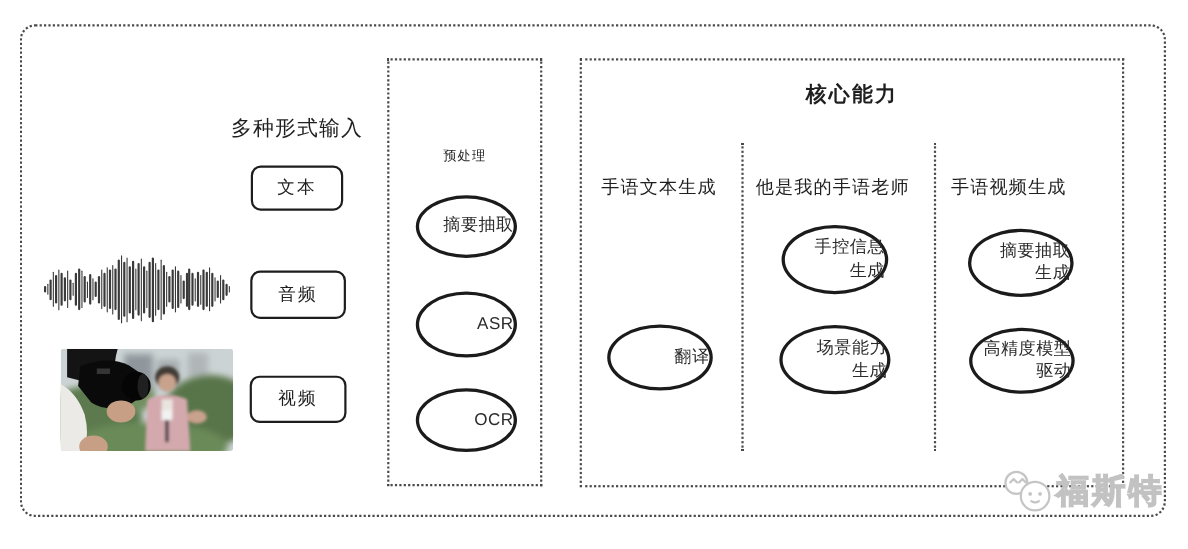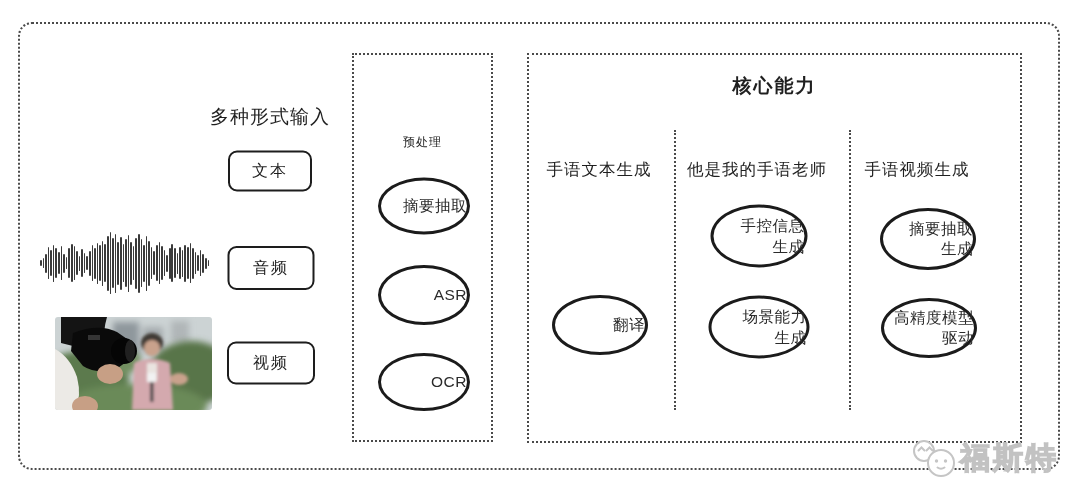--- a/index.html
+++ b/index.html
@@ -50,21 +50,21 @@
   .ellipse{
     position:absolute;transform:translate(-50%,-50%);
     border:3px solid #1b1b1b;border-radius:50%;background:#fff;box-sizing:border-box;
     display:flex;align-items:center;justify-content:center;text-align:right;
   }
   .ellipse span{
     display:block;width:100%;font-size:15.5px;line-height:1.3;color:#2b2b2b;
     white-space:pre-line;letter-spacing:0.5px;
   }
   .watermark{
-    position:absolute;left:910px;top:424px;display:flex;align-items:center;z-index:5;margin-top:12px;
+    position:absolute;left:910px;top:424px;display:flex;align-items:center;z-index:5;
   }
   .wm-text{
     font-size:30px;font-weight:bold;letter-spacing:3px;white-space:nowrap;
     color:#fbfbfb;-webkit-text-stroke:1.3px #c2c2c2;text-shadow:0 0 1px #cccccc;
   }
 </style>
 </head>
 <body>
 
 <div class="canvas">

